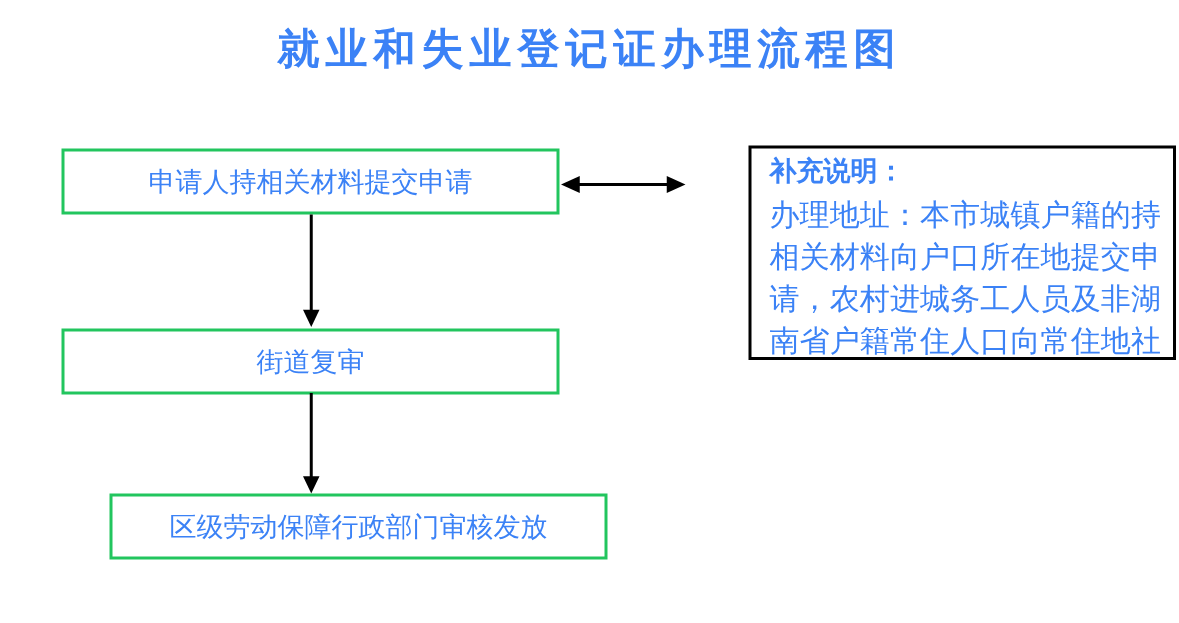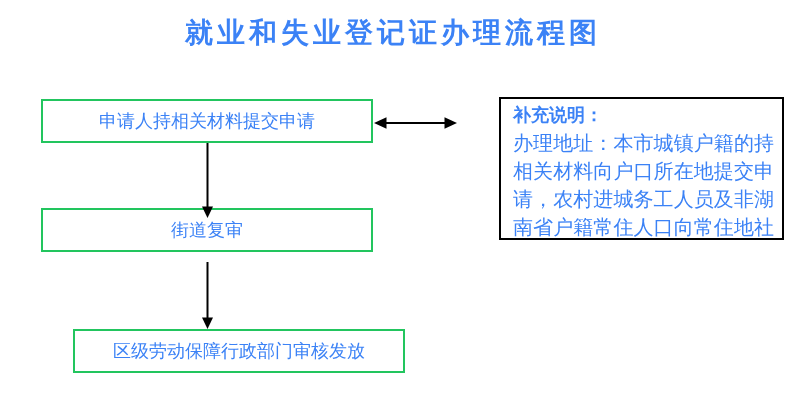--- a/index.html
+++ b/index.html
@@ -31,21 +31,21 @@
     border: 2px solid #22c55e;
     background: #ffffff;
     box-sizing: border-box;
     display: flex;
     align-items: center;
     justify-content: center;
     font-size: 18px;
     white-space: nowrap;
   }
   .step1 { top: 99px; }
-  .step2 { top: 208px; }
+  .step2 { top: 219px; }
   .step3 { top: 329px; margin-left: 32px; }
   .note {
     position: absolute;
     left: 458px;
     top: 97px;
     width: 285px;
     height: 143px;
     border: 2px solid #000000;
     background: #ffffff;
     box-sizing: border-box;

